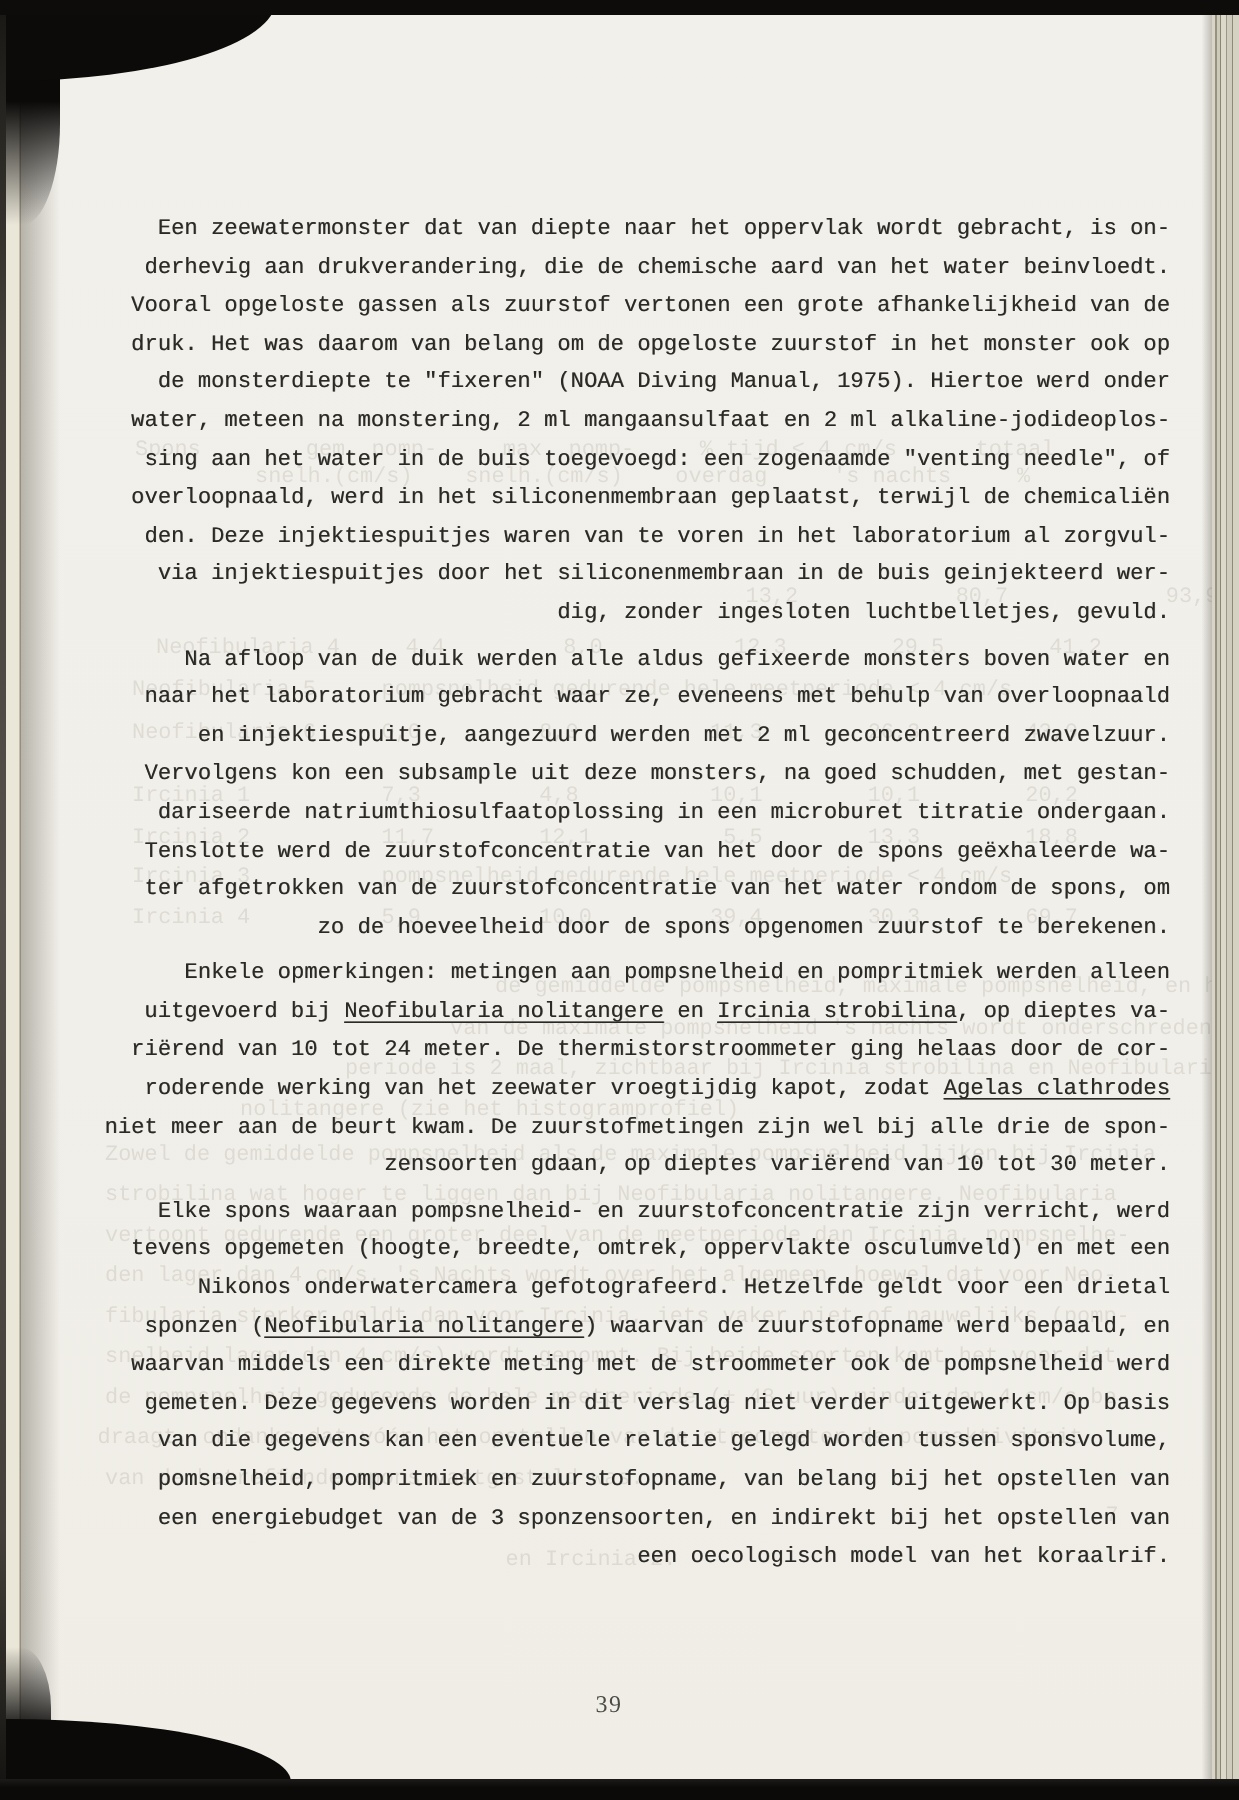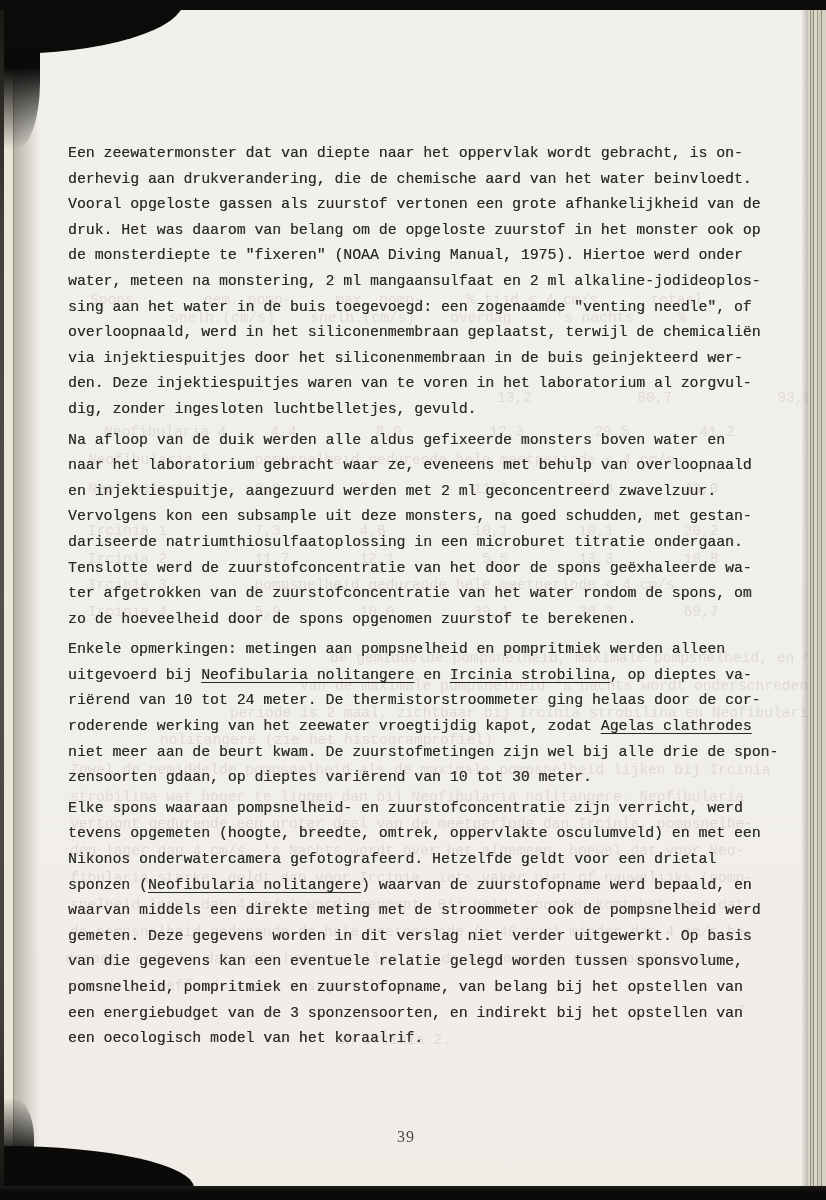--- a/index.html
+++ b/index.html
@@ -8,21 +8,21 @@
     background:linear-gradient(180deg,#f2f0ea 0%,#f1efe9 55%,#efede6 100%);
     font-family:"Liberation Mono","DejaVu Sans Mono",monospace;
   }
   
   .text-block{
     position:absolute;left:68px;top:141px;width:712px;
     font-size:14.8px;line-height:25.6px;color:#2b2925;
     text-shadow:0.3px 0 0 rgba(43,41,37,.55);
     z-index:3;
   }
-  .para{margin:0 0 5px 0;}
+  .para{margin:0 0 5px 0;text-align:right;}
   .line{white-space:pre;height:25.6px;}
   .u{text-decoration:underline;text-underline-offset:3px;text-decoration-thickness:1px;}
   
   .ghost-layer{position:absolute;left:0;top:0;width:826px;height:1159px;z-index:2;}
   .ghost{
     position:absolute;white-space:pre;font-size:14.6px;color:#6e6759;
     opacity:0.14;filter:blur(0.3px);
   }
   
   .page-number{
@@ -91,22 +91,22 @@
 <div class="text-block" id="paragraphs">
     <div class="para">
       <div class="line"><span>Een zeewatermonster dat van diepte naar het oppervlak wordt gebracht, is on-</span></div>
       <div class="line"><span>derhevig aan drukverandering, die de chemische aard van het water beinvloedt.</span></div>
       <div class="line"><span>Vooral opgeloste gassen als zuurstof vertonen een grote afhankelijkheid van de</span></div>
       <div class="line"><span>druk. Het was daarom van belang om de opgeloste zuurstof in het monster ook op</span></div>
       <div class="line"><span>de monsterdiepte te "fixeren" (NOAA Diving Manual, 1975). Hiertoe werd onder</span></div>
       <div class="line"><span>water, meteen na monstering, 2 ml mangaansulfaat en 2 ml alkaline-jodideoplos-</span></div>
       <div class="line"><span>sing aan het water in de buis toegevoegd: een zogenaamde "venting needle", of</span></div>
       <div class="line"><span>overloopnaald, werd in het siliconenmembraan geplaatst, terwijl de chemicaliën</span></div>
+      <div class="line"><span>den. Deze injektiespuitjes waren van te voren in het laboratorium al zorgvul-</span></div>
       <div class="line"><span>via injektiespuitjes door het siliconenmembraan in de buis geinjekteerd wer-</span></div>
-      <div class="line"><span>den. Deze injektiespuitjes waren van te voren in het laboratorium al zorgvul-</span></div>
       <div class="line"><span>dig, zonder ingesloten luchtbelletjes, gevuld.</span></div>
     </div>
     <div class="para">
       <div class="line"><span>Na afloop van de duik werden alle aldus gefixeerde monsters boven water en</span></div>
       <div class="line"><span>naar het laboratorium gebracht waar ze, eveneens met behulp van overloopnaald</span></div>
       <div class="line"><span>en injektiespuitje, aangezuurd werden met 2 ml geconcentreerd zwavelzuur.</span></div>
       <div class="line"><span>Vervolgens kon een subsample uit deze monsters, na goed schudden, met gestan-</span></div>
       <div class="line"><span>dariseerde natriumthiosulfaatoplossing in een microburet titratie ondergaan.</span></div>
       <div class="line"><span>Tenslotte werd de zuurstofconcentratie van het door de spons geëxhaleerde wa-</span></div>
       <div class="line"><span>ter afgetrokken van de zuurstofconcentratie van het water rondom de spons, om</span></div>

